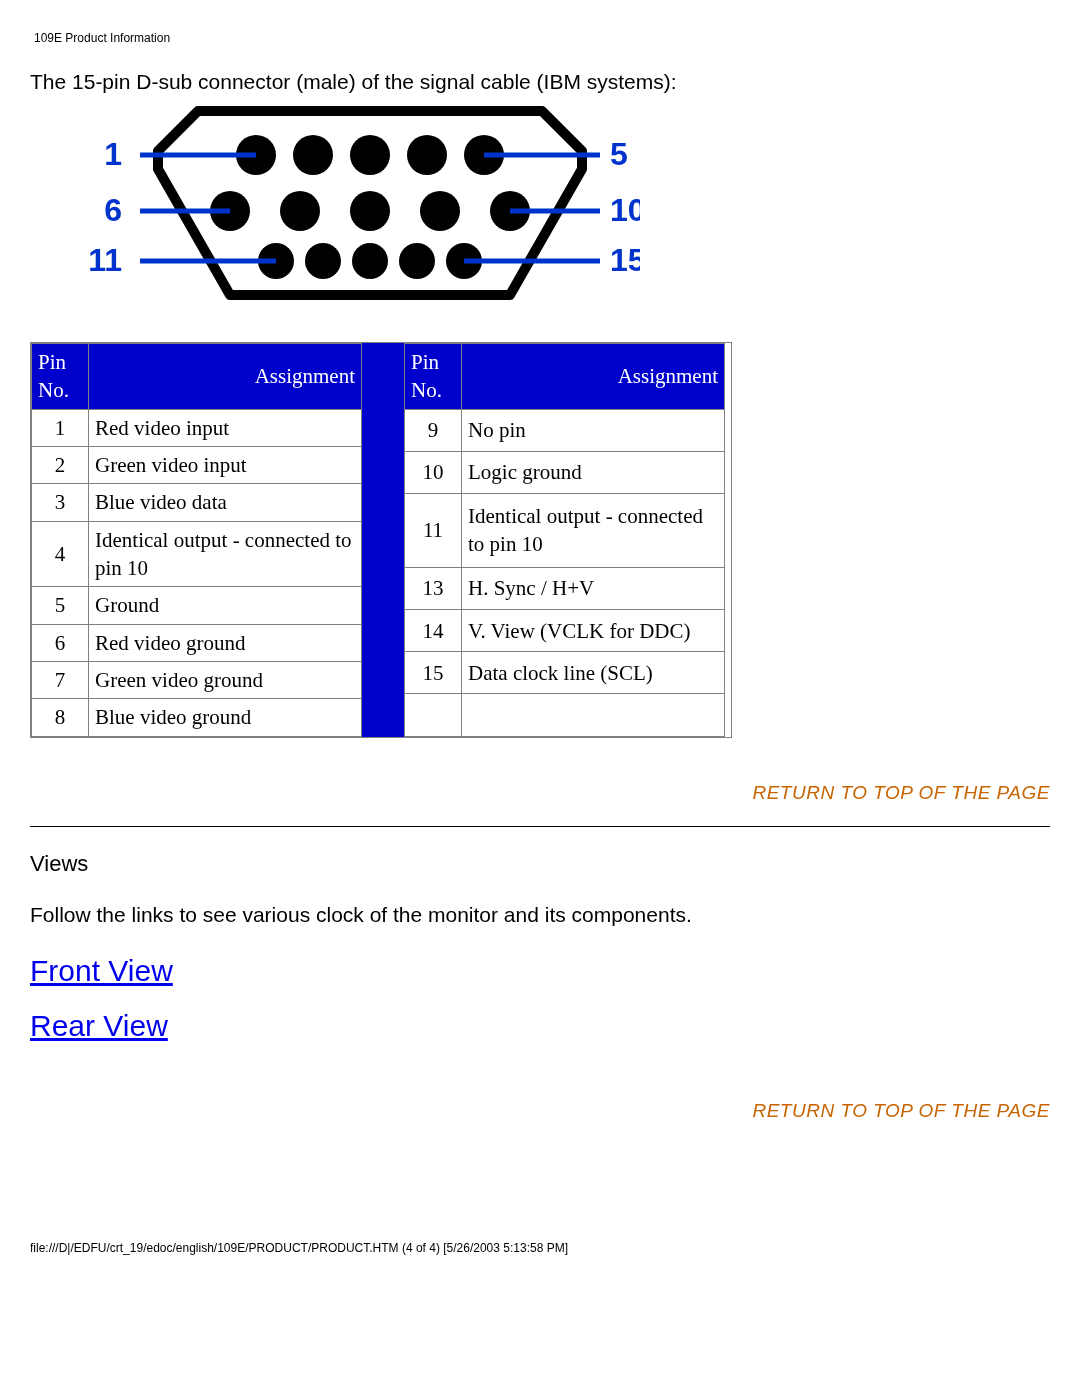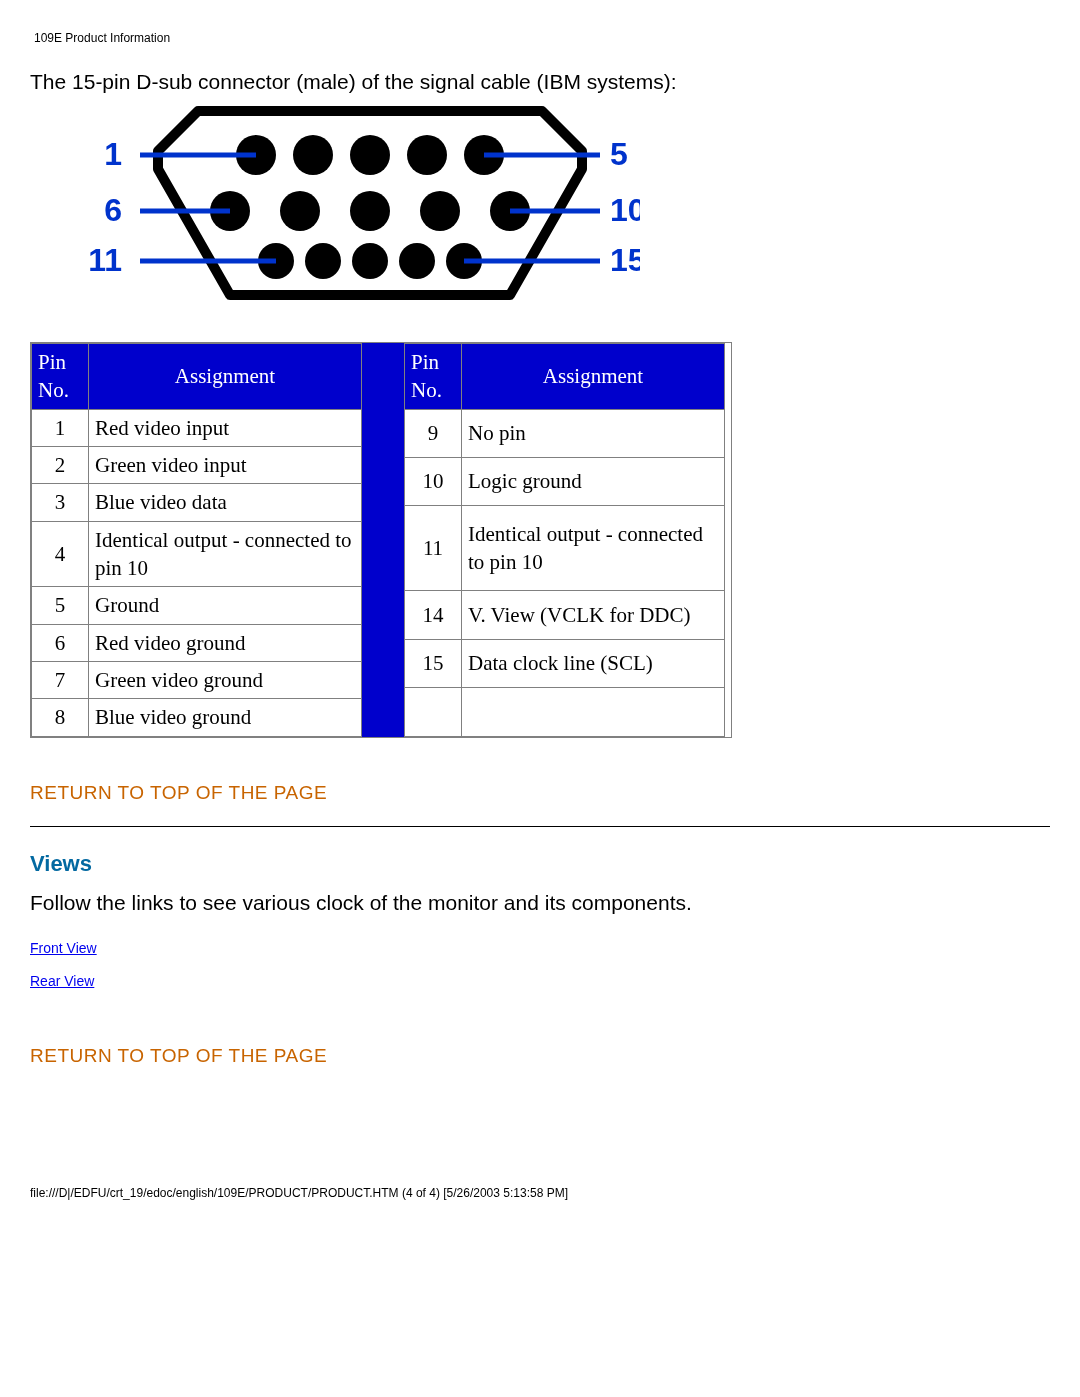--- a/index.html
+++ b/index.html
@@ -28,68 +28,69 @@
       width: 700px;
     }
     .sub-table {
       border-collapse: collapse;
       font-family: Liberation Serif, serif;
     }
     .sub-table th {
       background: #0000CC;
       color: #fff;
       font-weight: normal;
-      text-align: center;
+      text-align: right;
       padding: 4px 6px;
       border: 1px solid #808080;
       font-size: 21px;
       white-space: nowrap;
     }
     .sub-table td {
       border: 1px solid #808080;
       padding: 4px 6px;
       font-size: 21px;
       vertical-align: middle;
     }
     .sub-table td.no-cell {
       text-align: center;
       width: 44px;
     }
     .spacer-col {
       background: #0000CC;
       width: 42px;
     }
     .return-link {
-      text-align: left;
+      text-align: right;
       margin: 40px 0 20px 0;
+      font-style: italic;
     }
     .return-link a {
       color: #C86400;
       font-variant: small-caps;
       font-size: 19px;
       text-decoration: none;
       letter-spacing: 0.5px;
     }
     hr {
       border: none;
       border-top: 1px solid #000;
       margin: 14px 0 22px 0;
     }
     .section-heading {
-      color: #0369a1;
-      font-weight: bold;
+      color: #000000;
+      font-weight: normal;
       font-size: 22px;
-      margin-bottom: 10px;
+      margin-bottom: 22px;
     }
     .view-link {
       color: #0000EE;
       text-decoration: underline;
       display: block;
       margin-bottom: 14px;
-      font-size: 14px;
+      font-size: 30px;
     }
     .footer-text {
       font-size: 12px;
       margin-top: 116px;
     }
     .assign-col-1 { width: 260px; }
     .assign-col-2 { width: 250px; }
   </style>
 </head>
 <body>
@@ -196,20 +197,24 @@
         </tr>
         <tr>
           <td class="no-cell">10</td>
           <td>Logic ground</td>
         </tr>
         <tr>
           <td class="no-cell">11</td>
           <td>Identical output - connected to pin 10</td>
         </tr>
         <tr>
+          <td class="no-cell">13</td>
+          <td>H. Sync / H+V</td>
+        </tr>
+        <tr>
           <td class="no-cell">14</td>
           <td>V. View (VCLK for DDC)</td>
         </tr>
         <tr>
           <td class="no-cell">15</td>
           <td>Data clock line (SCL)</td>
         </tr>
         <tr>
           <td class="no-cell">&nbsp;</td>
           <td>&nbsp;</td>

